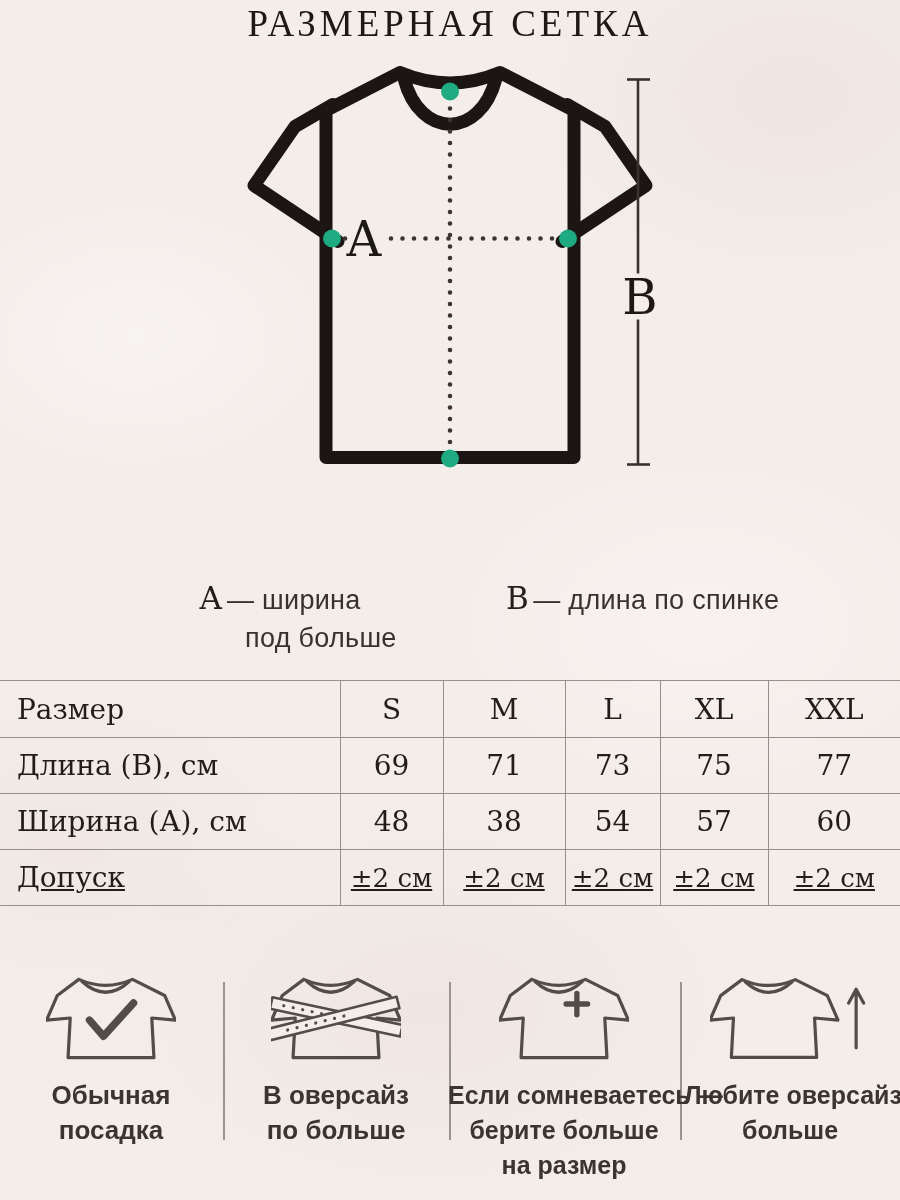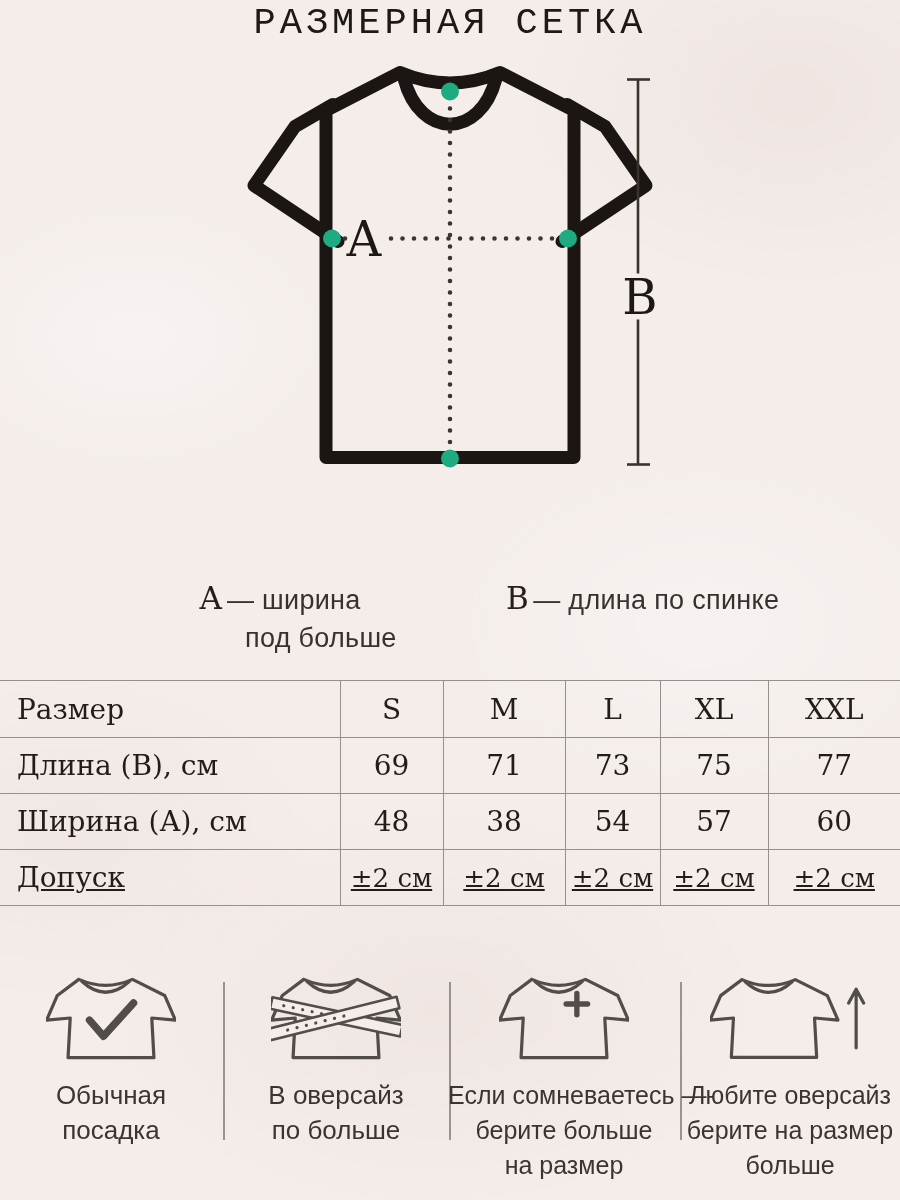--- a/index.html
+++ b/index.html
@@ -10,21 +10,21 @@
       radial-gradient(ellipse 320px 220px at 15% 28%, rgba(255,255,255,.38), transparent 65%),
       radial-gradient(ellipse 420px 280px at 78% 52%, rgba(255,255,255,.30), transparent 65%),
       radial-gradient(ellipse 520px 320px at 48% 84%, rgba(222,206,200,.22), transparent 65%),
       radial-gradient(ellipse 430px 300px at 88% 8%, rgba(223,207,202,.26), transparent 65%),
       radial-gradient(ellipse 380px 260px at 8% 70%, rgba(224,209,203,.20), transparent 65%);
     font-family:"Liberation Sans", sans-serif;
   }
   .title {
     position:absolute; top:2px; left:0; width:900px; margin:0;
     text-align:center;
-    font-family:Liberation Mono, monospace; font-weight:normal;
+    font-family:Liberation Serif, serif; font-weight:normal;
     font-size:37px; letter-spacing:4px; color:#1e1915;
   }
   .diagram { position:absolute; top:0; left:0; }
   .dletter { font-family:"DejaVu Serif", serif; font-size:48px; fill:#1c1814; }
 
   
   .legend-a { position:absolute; top:580px; left:199px; color:#37322e; }
   .legend-b { position:absolute; top:580px; left:506px; color:#37322e; }
   .legend-letter { font-family:"DejaVu Serif", serif; font-size:31px; color:#241f1a; }
   .legend-rest { font-size:27px; letter-spacing:.3px; }
@@ -42,21 +42,21 @@
   }
   .size-table tr.head th { height:56px; }
   .size-table th + th, .size-table td + td { border-left:1.5px solid #968f8b; }
   .size-table tr.last th, .size-table tr.last td { border-bottom:1.5px solid #968f8b;text-decoration:underline; }
   .size-table .rowlabel { text-align:left; padding-left:17px; }
   .size-table tr.last td { font-size:26px; }
 
   
   .fit-item { position:absolute; top:968px; text-align:center; }
   .fit-icon { height:100px; display:flex; align-items:center; justify-content:center; }
-  .fit-caption { margin-top:10px; font-size:26px; line-height:35px; color:#3a3531; white-space:nowrap; }
+  .fit-caption { margin-top:10px; font-size:26px; line-height:35px; color:#3a3531; white-space:nowrap;font-weight:bold; }
   .fit-divider { position:absolute; top:982px; width:2px; height:158px; background:#9a938f; }
   .i1 { left:6px;   width:210px; }
   .i2 { left:231px; width:210px; }
   .i3 { left:448px; width:232px; }
   .i3 .fit-caption { font-size:25px; }
   .i4 { left:684px; width:212px; }
   .i4 .fit-caption { font-size:25px; }
 </style>
 </head>
 <body>
@@ -222,18 +222,17 @@
   <div class="fit-item i4">
     <div class="fit-icon">
       <svg width="160" height="88" viewBox="0 -3 150 82" fill="none" stroke="#524d49" stroke-width="3" stroke-linejoin="round" stroke-linecap="round">
         <path d="M30,2 L10,17 L0,40 L22,38 L20,75 L100,75 L98,38 L120,40 L110,17 L80,2 Q55,13 30,2"></path>
         <path d="M33,4 Q55,24 77,4"></path>
         <path d="M137,66 V12 M130,24 L137,11 L144,24"></path>
       </svg>
     </div>
     <div class="fit-caption">
       <div>Любите оверсайз</div>
-      <div>берите на размер</div>
       <div>больше</div>
     </div>
   </div>
 
 </div>
 
 </body></html>

